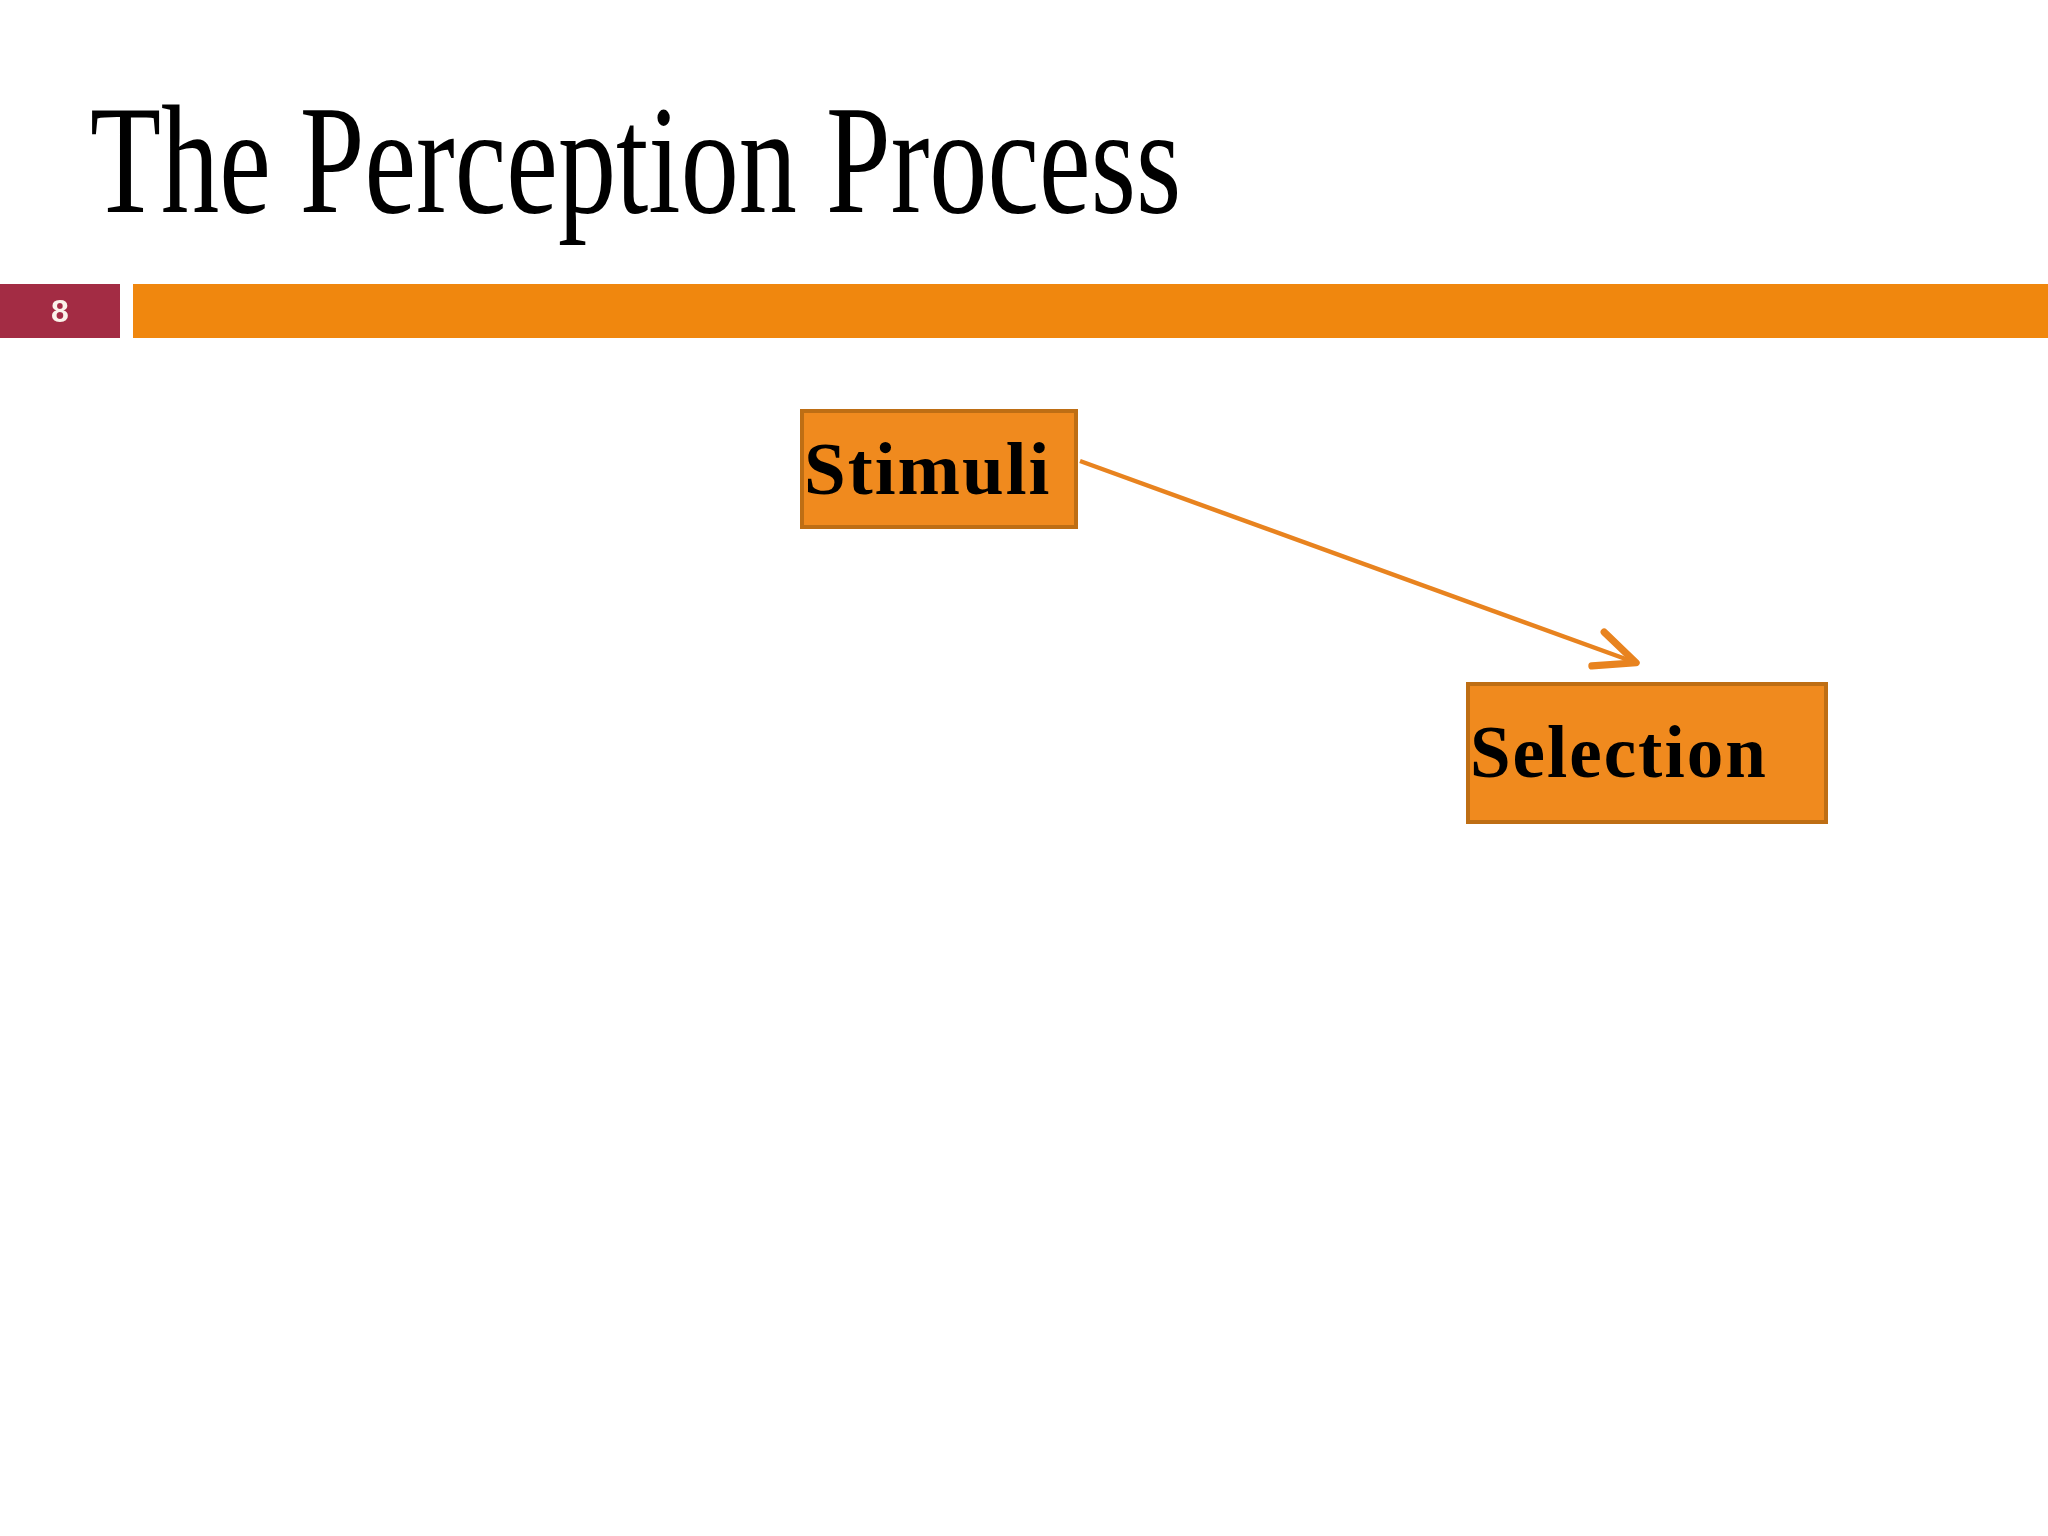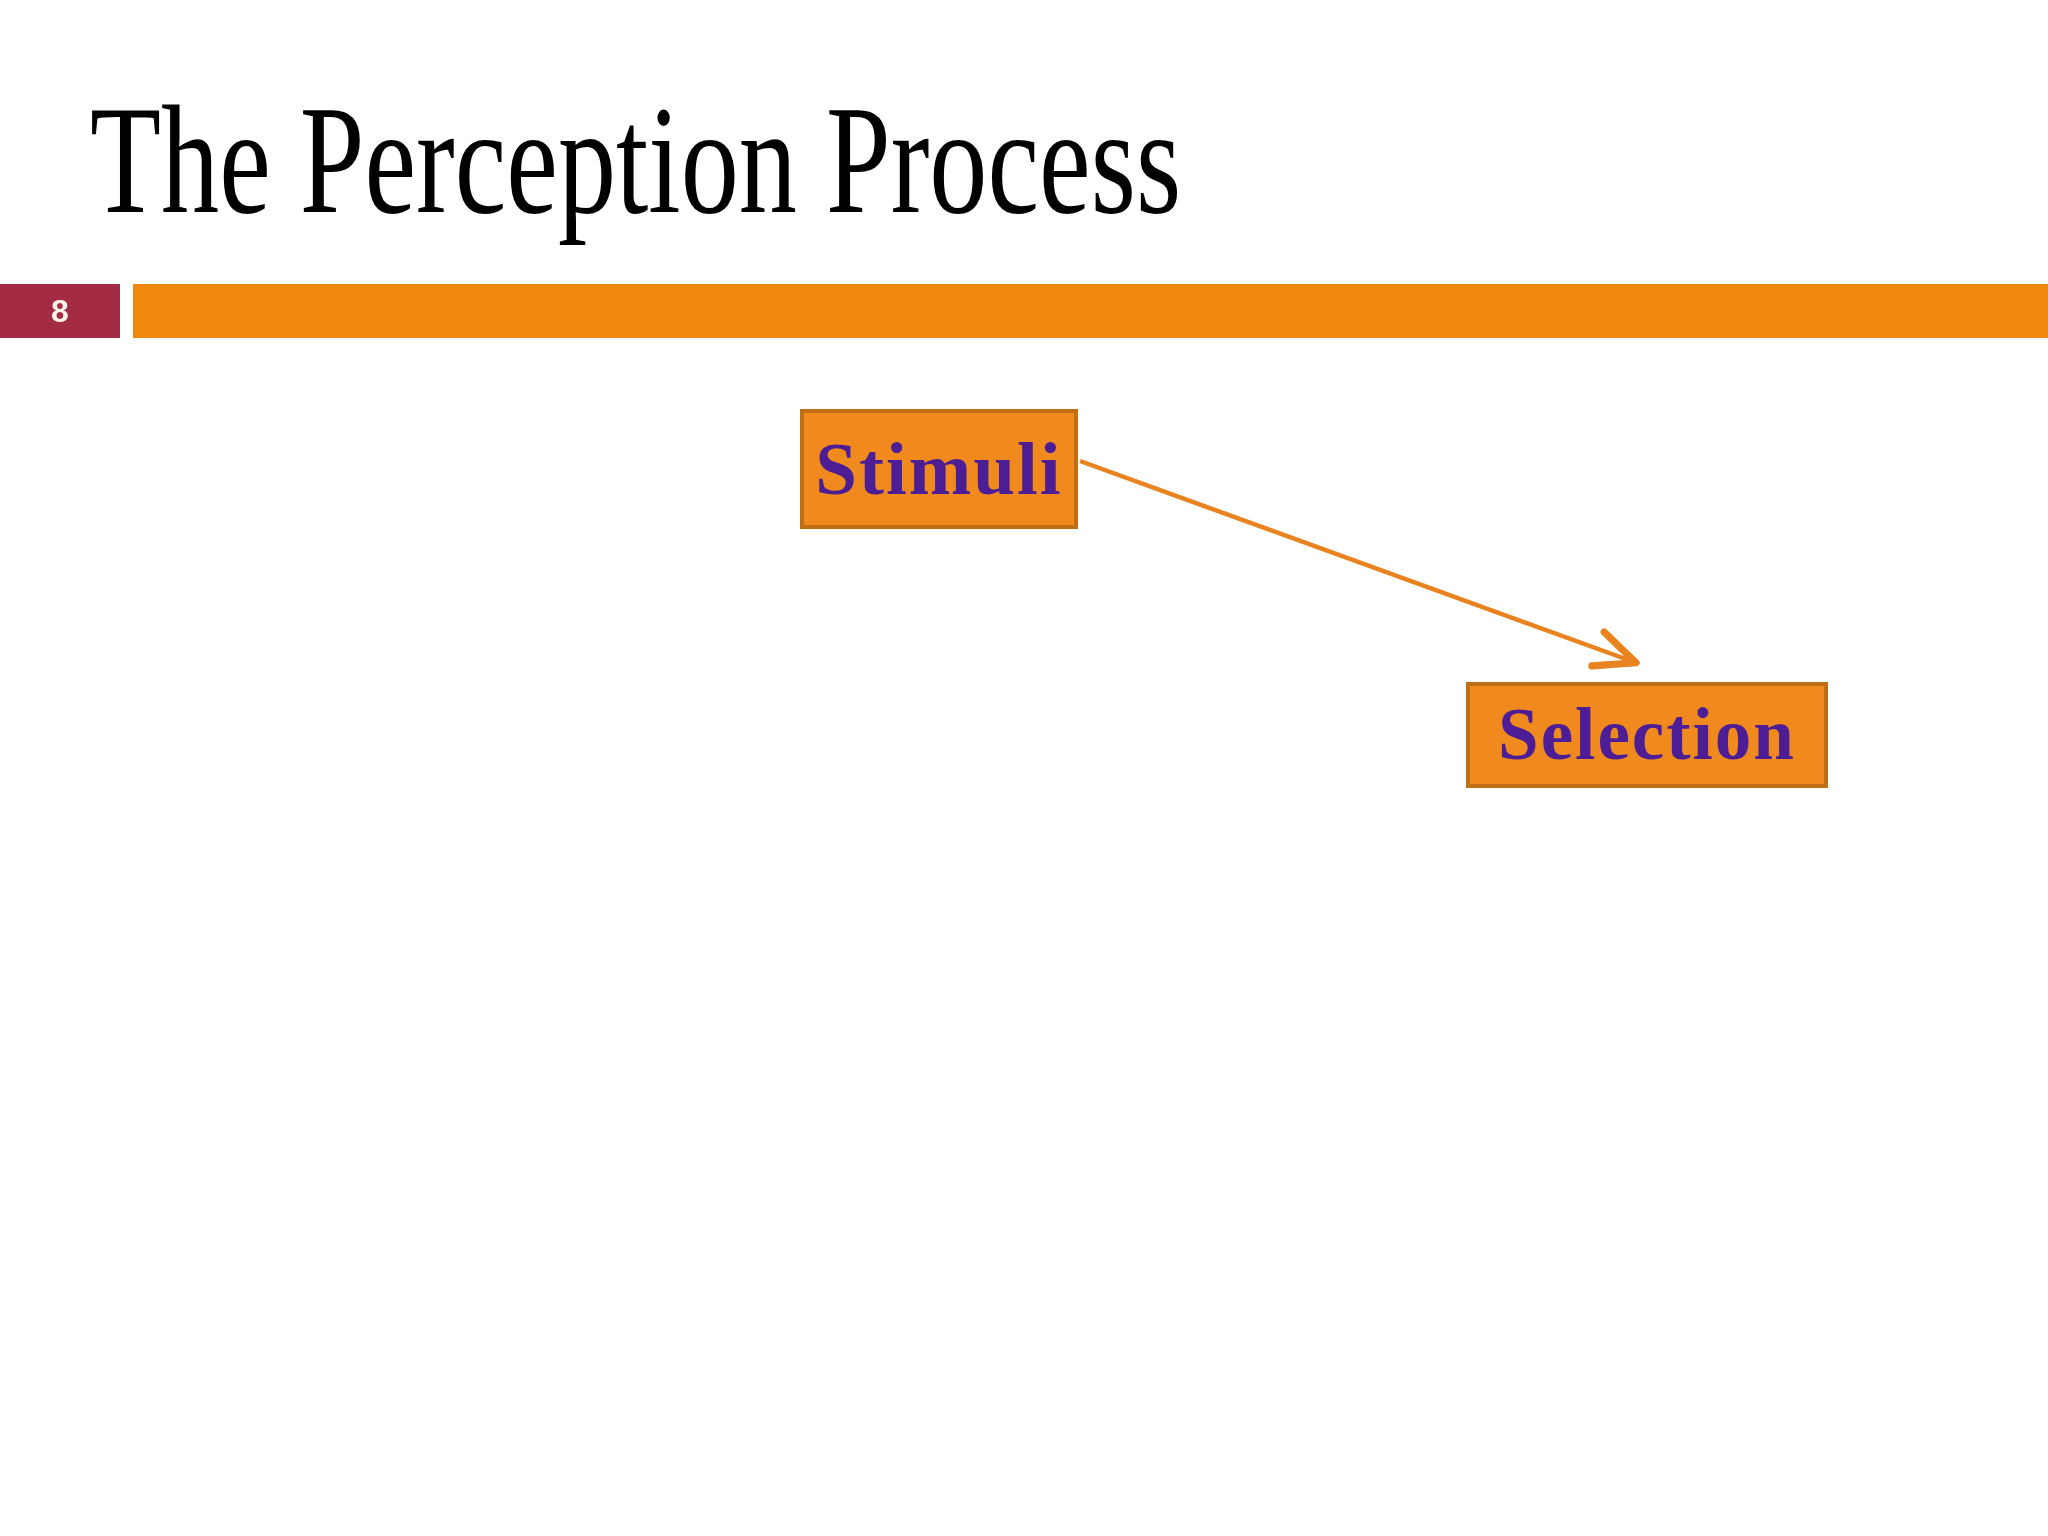--- a/index.html
+++ b/index.html
@@ -55,38 +55,37 @@
   }
 
   
   .node {
     position: absolute;
     box-sizing: border-box;
     background: #F08A1E;
     border: 4px solid #BE6E14;
     display: flex;
     align-items: center;
-    justify-content: center;
     font-family: "Liberation Serif", serif;
     font-weight: 700;
-    color: #4c1d95;
+    color: #000000;
     letter-spacing: 2px;
   }
   .node-stimuli {
     left: 800px;
     top: 409px;
     width: 278px;
     height: 120px;
     font-size: 75px;
   }
   .node-selection {
     left: 1466px;
     top: 682px;
     width: 362px;
-    height: 106px;
+    height: 142px;
     font-size: 73px;
   }
 
   
   .connector-layer {
     position: absolute;
     left: 0; top: 0;
     width: 2048px;
     height: 1536px;
     pointer-events: none;

